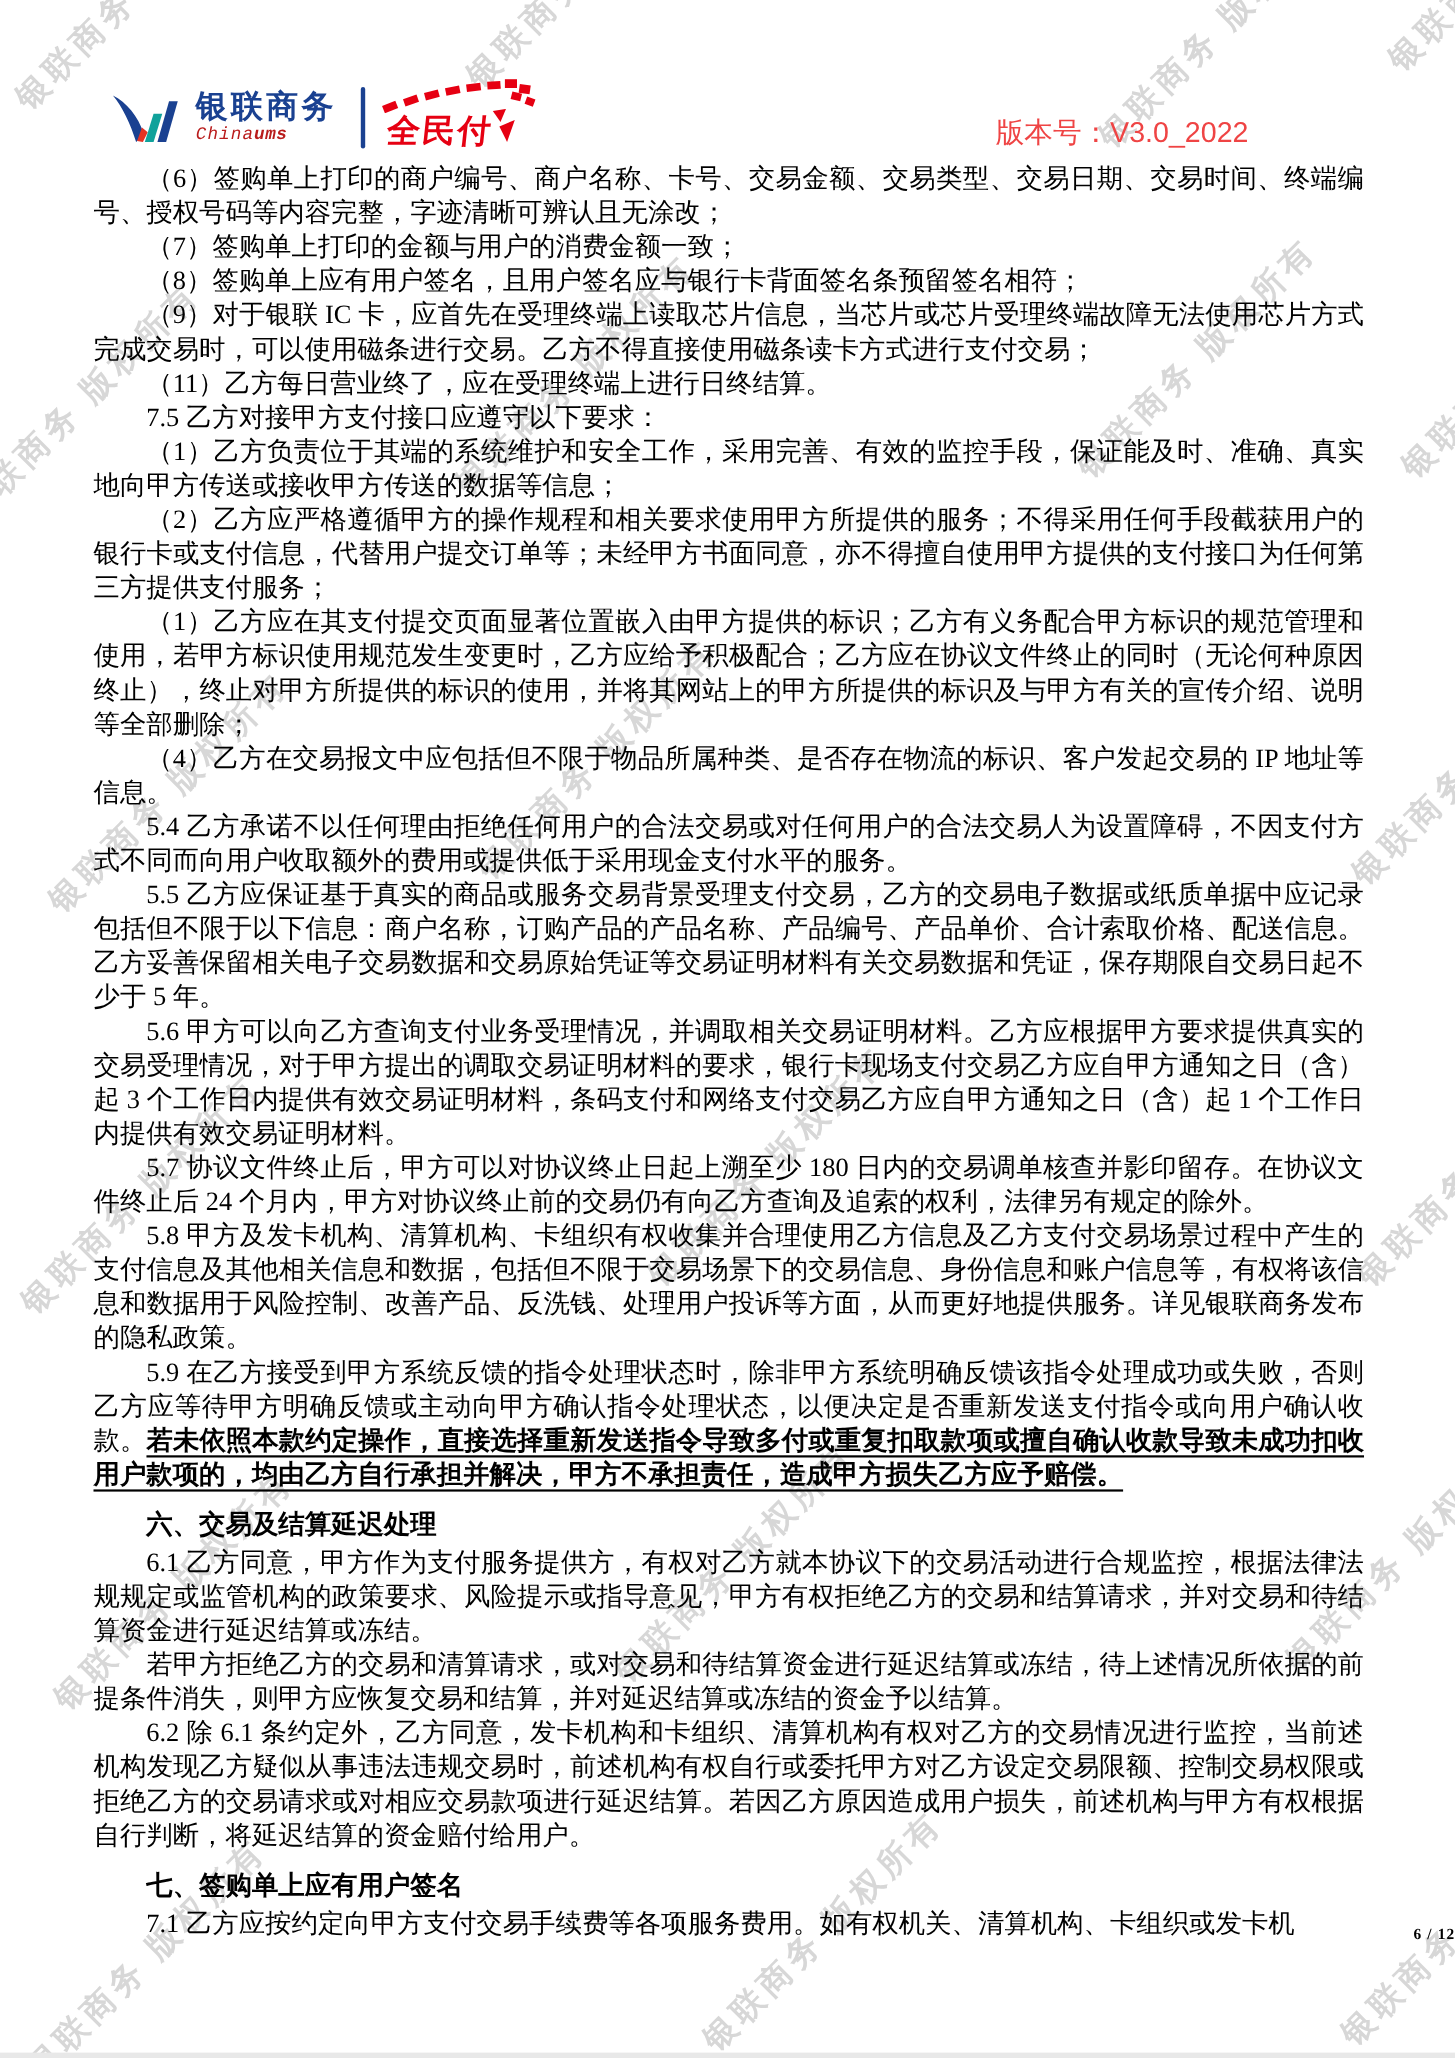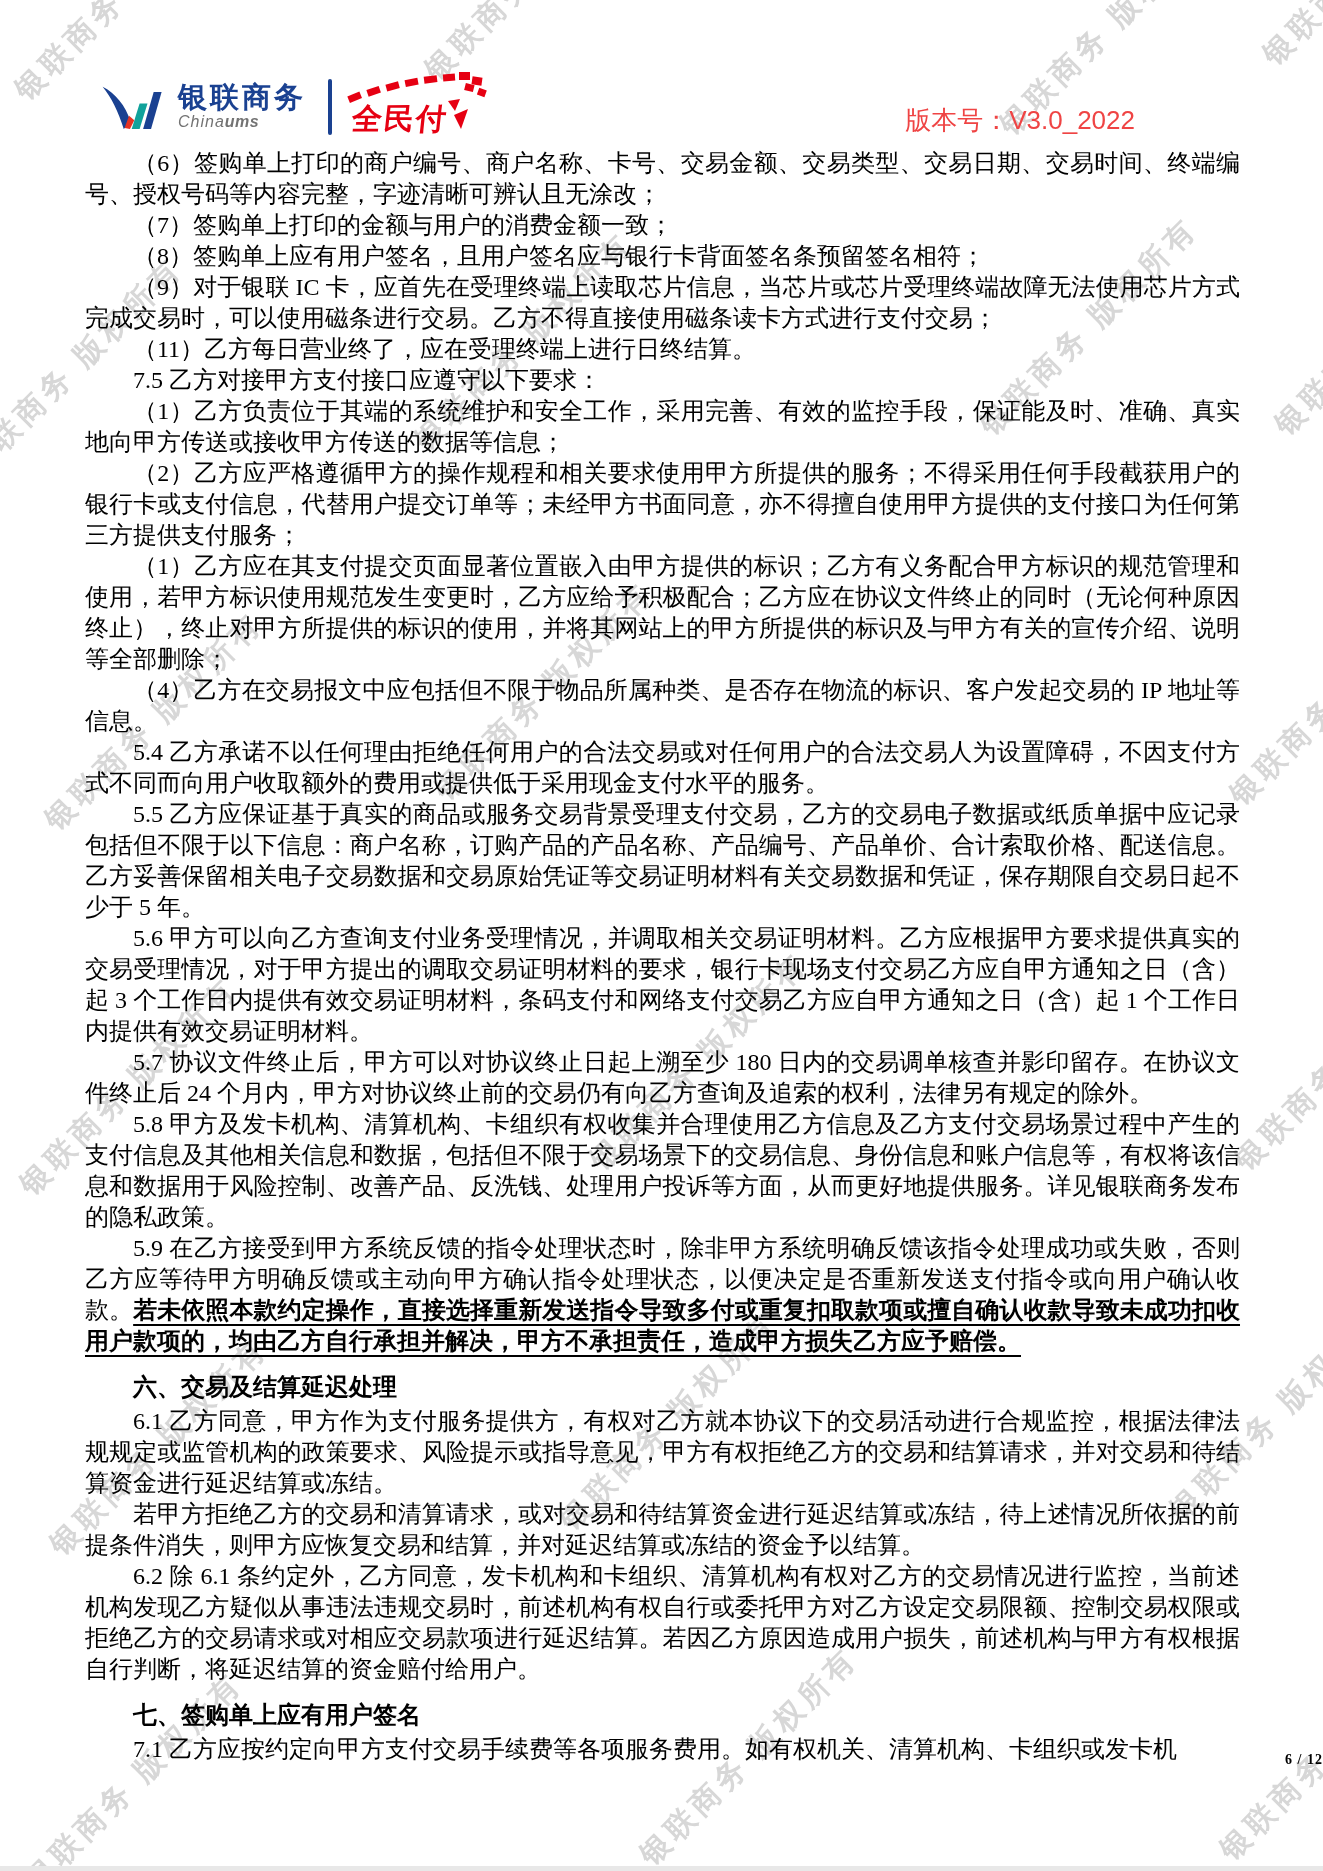--- a/index.html
+++ b/index.html
@@ -23,22 +23,22 @@
     padding:68px 188px 0 100px;height:72px;
   }
   .logo-row{display:flex;align-items:center;}
   .brand-mark{width:66px;height:48px;margin-right:12px;}
   .brand-text{display:flex;flex-direction:column;line-height:1;}
   .brand-cn{
     font-family:"Liberation Sans","DejaVu Sans",sans-serif;
     font-size:29px;font-weight:900;color:#1A4191;letter-spacing:3px;
   }
   .brand-en{
-    font-family:Liberation Sans, sans-serif;
-    font-size:16px;font-style:italic;color:#737373;margin-top:2px;letter-spacing:1px;
+    font-family:Liberation Mono, monospace;
+    font-size:16px;font-style:italic;color:#b91c1c;margin-top:2px;letter-spacing:1px;
   }
   .brand-en b{font-weight:900;letter-spacing:0.5px;}
   .logo-divider{width:4px;height:56px;background:#1A4191;border-radius:2px;margin:0 20px 0 22px;}
   .product{position:relative;padding-top:26px;}
   .product-flag-arc{position:absolute;left:-8px;top:-2px;}
   .product-name{
     font-family:"Liberation Sans","DejaVu Sans",sans-serif;
     font-size:30px;font-weight:900;color:#E60012;letter-spacing:2px;
     display:inline-block;transform:skewX(-6deg);
   }

